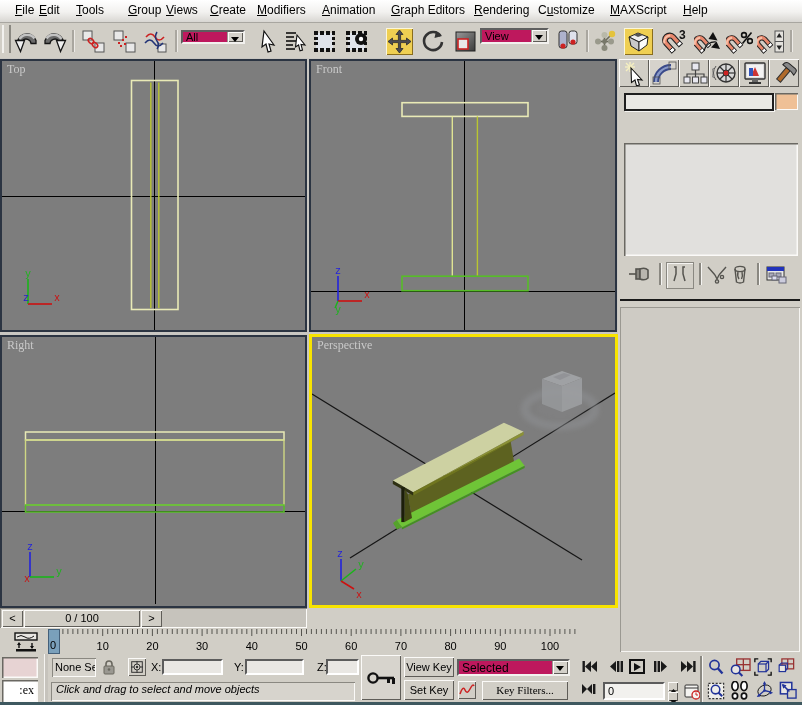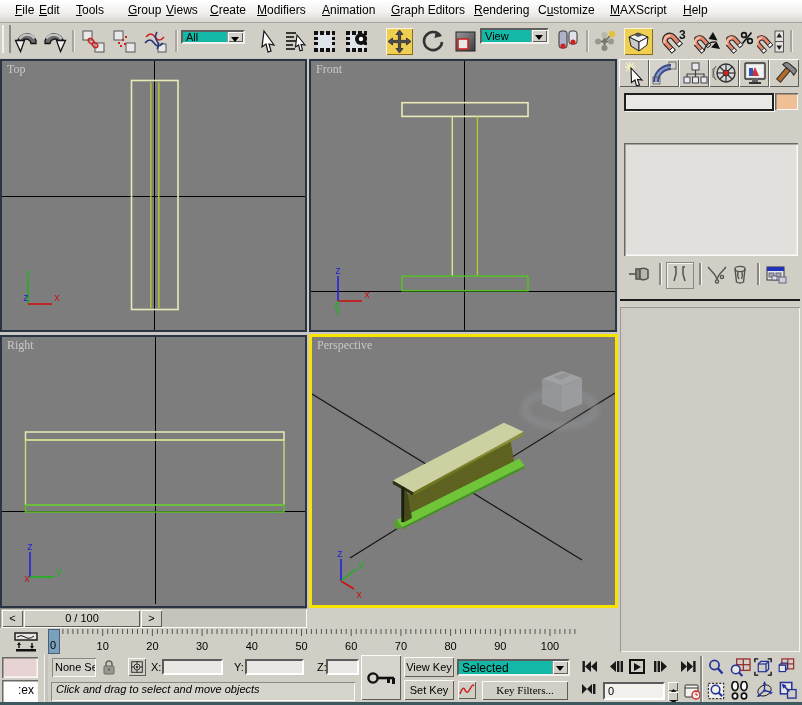--- a/index.html
+++ b/index.html
@@ -4,21 +4,21 @@
 <style>
 html,body{margin:0;padding:0;}
 #root{position:relative;width:802px;height:705px;background:#d1cec6;font-family:"Liberation Sans",sans-serif;overflow:hidden;}
 .abs{position:absolute;}
 #menubar{left:0;top:0;width:802px;height:22px;background:linear-gradient(#ffffff,#f2f1ef 55%,#d8d6d2);border-bottom:1px solid #a8a6a0;font-size:12px;color:#000;}
 #menubar>span{position:absolute;top:3px;}
 .u{text-decoration:underline;}
 #toolbar{left:0;top:23px;width:802px;height:35px;background:#d1cec6;}
 .ticon{position:absolute;top:6px;width:25px;height:25px;}
 .tsep{position:absolute;top:7px;width:2px;height:22px;background:#a9a69f;border-right:1px solid #eceae6;}
-.combo{position:absolute;background:#14b8a6;border-top:2px solid #5e5e5e;border-left:2px solid #5e5e5e;border-bottom:2px solid #f2f1ee;border-right:2px solid #f2f1ee;font-size:11px;color:#000;}
+.combo{position:absolute;background:#be185d;border-top:2px solid #5e5e5e;border-left:2px solid #5e5e5e;border-bottom:2px solid #f2f1ee;border-right:2px solid #f2f1ee;font-size:11px;color:#000;}
 .combo .txt{position:absolute;left:3px;top:1px;}
 .combo .btn{position:absolute;right:0;top:0;bottom:0;width:15px;background:#d4d1ca;border-left:1px solid #9a9891;box-shadow:inset 1px 1px 0 #fbfaf8,inset -1px -1px 0 #5f5d58;}
 .combo .btn:after{content:"";position:absolute;left:3px;top:5px;border:4px solid transparent;border-top:5px solid #000;}
 .raised{background:#d1cec6;box-shadow:inset 1px 1px 0 #fbfaf8,inset -1px -1px 0 #5f5d58;}
 .sunkbox{background:#d7d4cd;box-shadow:inset 1px 1px 0 #8a8881,inset -1px -1px 0 #fbfaf8;}
 #vpzone{left:0;top:58px;width:618px;height:550px;background:#c9c7c2;}
 .vp{position:absolute;background:#7d7d7d;border:2px solid #2b3442;}
 .vplabel{position:absolute;left:5px;top:1px;color:#c9c9c9;font-size:12px;font-family:Liberation Serif, serif;}
 .vpsvg{position:absolute;left:0;top:0;}
 #cmdpanel{left:618px;top:58px;width:184px;height:596px;background:#d1cec6;}
@@ -592,21 +592,21 @@
           <text x="406.6" y="22" font-size="11" text-anchor="middle" fill="#000" font-family="Liberation Sans">80</text>
           <text x="456.3" y="22" font-size="11" text-anchor="middle" fill="#000" font-family="Liberation Sans">90</text>
           <text x="506.0" y="22" font-size="11" text-anchor="middle" fill="#000" font-family="Liberation Sans">100</text>
         </g>
     </svg>
     <div style="position:absolute;left:48px;top:1px;width:10px;height:23px;background:#7aa0bb;border:1px solid #44607a;"></div>
     <div class="lbl" style="left:50px;top:11px;">0</div>
   </div>
   <div id="statusbar" class="abs" style="left:0;top:654px;width:802px;height:51px;background:#d1cec6;">
     <div style="position:absolute;left:2px;top:3px;width:36px;height:21px;background:#e7d3d3;box-shadow:inset 1.5px 1.5px 0 #6a6862,inset -1.5px -1.5px 0 #fbfaf8;"></div>
-    <div style="position:absolute;left:2px;top:26px;width:36px;height:22px;background:#fff;box-shadow:inset 1.5px 1.5px 0 #6a6862,inset -1.5px -1.5px 0 #fbfaf8;">
+    <div style="position:absolute;left:2px;top:26px;width:36px;height:22px;background:#fff;box-shadow:inset 1.5px 1.5px 0 #6a6862,inset -1.5px -1.5px 0 #fbfaf8;font-family:Liberation Serif, serif;">
         <span style="position:absolute;right:4px;top:3px;font-size:12px;">:ex</span>
       </div>
     <div style="position:absolute;left:44px;top:0px;width:3px;height:51px;border-left:1px solid #f5f4f1;background:#c6c3bc;"></div>
     <div style="position:absolute;left:52px;top:4px;width:44px;height:19px;background:#d7d4cd;box-shadow:inset 1px 1px 0 #8a8881,inset -1px -1px 0 #fbfaf8;">
         <span style="position:absolute;left:3px;top:3px;font-size:11px;white-space:nowrap;overflow:hidden;width:40px;display:inline-block;">None Sel</span>
       </div>
     <svg style="position:absolute;left:103px;top:6px" width="12" height="15" viewBox="0 0 12 15">
         <rect x="1" y="6" width="10" height="8" rx="1" fill="#9a9891" stroke="#6a685f"></rect>
         <path d="M3 6 L3 4 A 3 3 0 0 1 9 4 L9 6" fill="none" stroke="#6a685f" stroke-width="1.6"></path>
         <circle cx="6" cy="9.5" r="1.3" fill="#6a685f"></circle>

